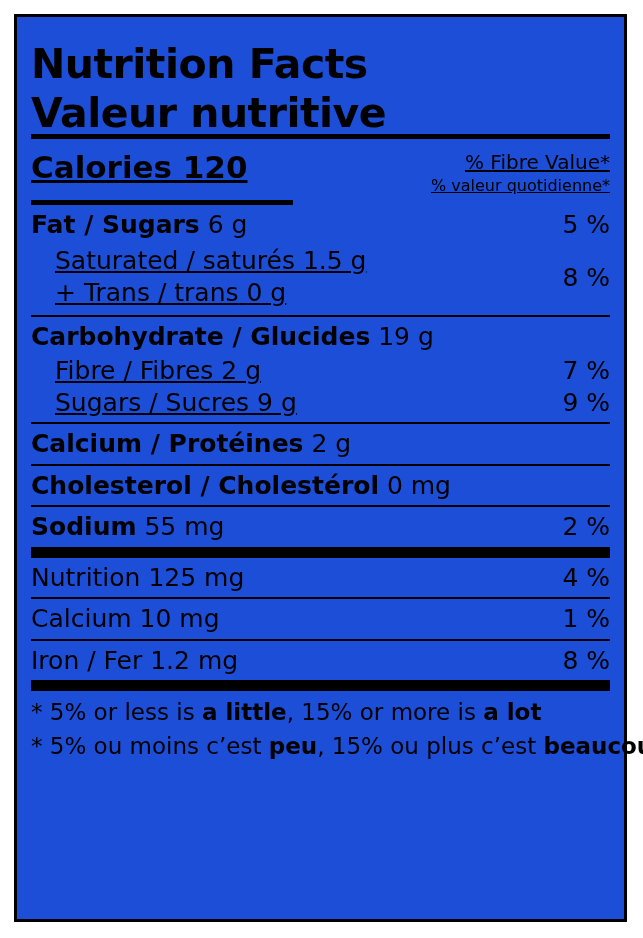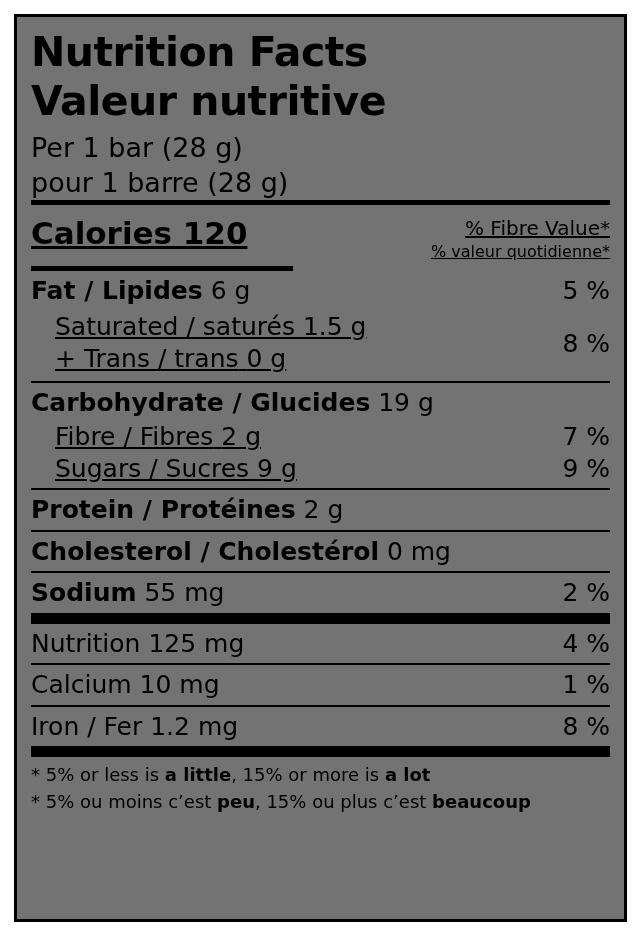--- a/index.html
+++ b/index.html
@@ -15,22 +15,22 @@
     overflow: hidden;
   }
   .panel {
     position: absolute;
     left: 14px;
     top: 14px;
     width: 613px;
     height: 908px;
     box-sizing: border-box;
     border: 3px solid #000000;
-    background: #737373;
-    padding: 4px 14px;
+    background: #1d4ed8;
+    padding: 16px 14px;
   }
   .title-en {
     font-size: 41px;
     font-weight: bold;
     letter-spacing: -0.5px;
     line-height: 1.04;
     margin-top: 10px;
   }
   .title-fr {
     font-size: 41px;
@@ -84,54 +84,50 @@
     text-align: right;
     padding-left: 12px;
     white-space: nowrap;
   }
   .b { font-weight: bold; }
   .indent { padding-left: 24px; text-decoration: underline; }
   .sub-line { line-height: 1.3; }
   .fat-right { display: flex; align-items: center; }
 
   .footnotes {
-    font-size: 18px;
+    font-size: 23px;
     line-height: 1.45;
     padding-top: 5px;
   }
   .footnotes div { white-space: nowrap; }
 </style>
 </head>
 <body>
 
 <div class="panel">
 
   <div class="title-en">Nutrition Facts</div>
   <div class="title-fr">Valeur nutritive</div>
 
-  <div class="serving">
-    <div>Per 1 bar (28 g)</div>
-    <div>pour 1 barre (28 g)</div>
-  </div>
 
   <div class="rule-med"></div>
 
   <div class="row cal-block">
     <div class="cal-left">Calories 120</div>
     <div class="cal-right">
       <div>% Fibre Value*</div>
       <div class="dv-fr">% valeur quotidienne*</div>
     </div>
   </div>
 
   <div class="rule-med" style="width:262px"></div>
 
   <div class="row nutrient">
     <div class="left">
-      <span class="b">Fat / Lipides</span>
+      <span class="b">Fat / Sugars</span>
       <span>6 g</span>
     </div>
     <div class="right">5 %</div>
   </div>
 
   <div class="row nutrient" style="padding-top:0">
     <div class="left indent">
       <div class="sub-line">
         <span>Saturated / saturés</span>
         <span>1.5 g</span>
@@ -167,21 +163,21 @@
       <span>Sugars / Sucres</span>
       <span>9 g</span>
     </div>
     <div class="right">9 %</div>
   </div>
 
   <div class="rule-thin"></div>
 
   <div class="row nutrient">
     <div class="left">
-      <span class="b">Protein / Protéines</span>
+      <span class="b">Calcium / Protéines</span>
       <span>2 g</span>
     </div>
     <div class="right"></div>
   </div>
 
   <div class="rule-thin"></div>
 
   <div class="row nutrient">
     <div class="left">
       <span class="b">Cholesterol / Cholestérol</span>

